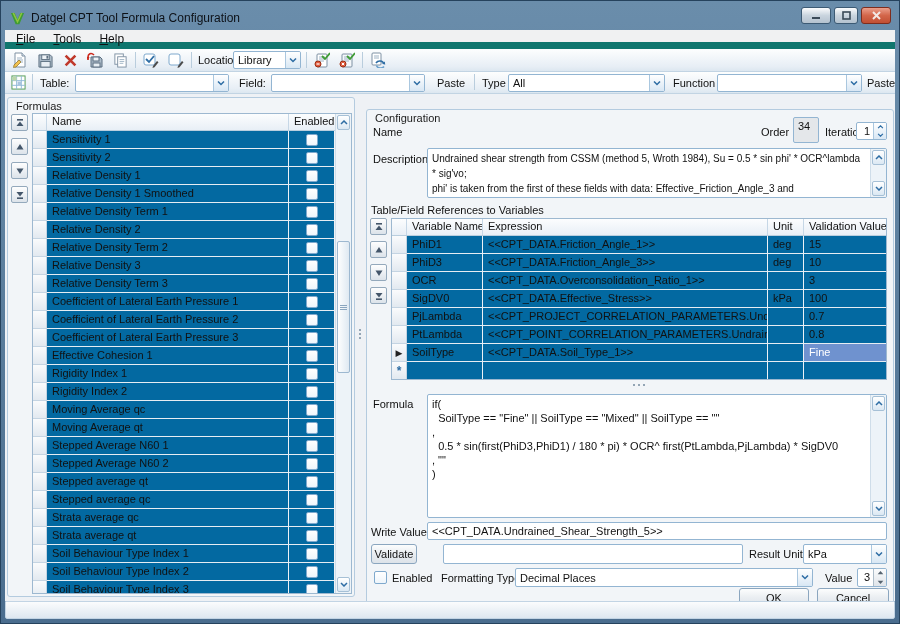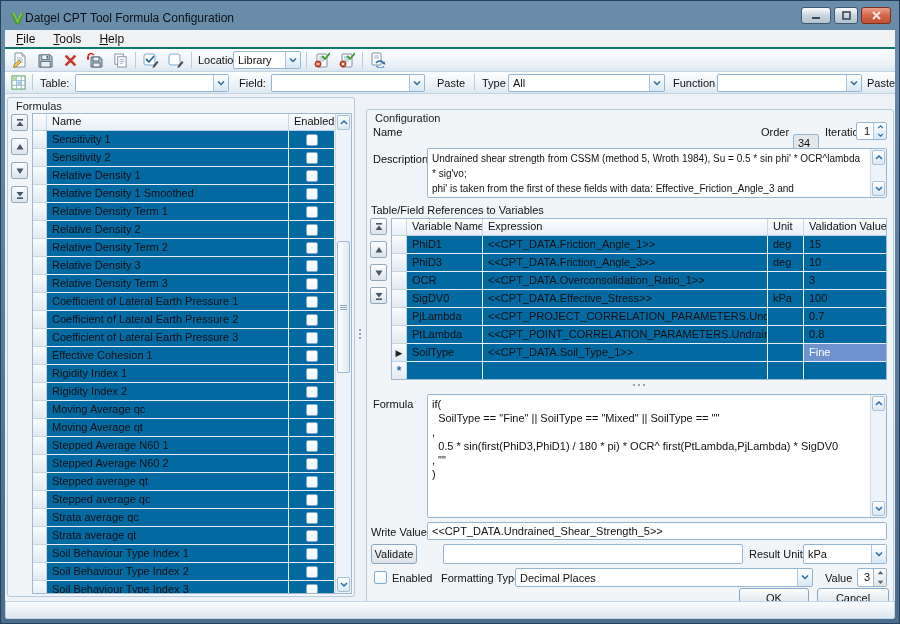--- a/index.html
+++ b/index.html
@@ -5,34 +5,34 @@
   * { box-sizing: border-box; margin:0; padding:0; }
   html,body { width:900px; height:624px; font-family:"Liberation Sans", sans-serif; }
   body { background:#888; }
 
   .win { position:relative; width:900px; height:624px;
          background:linear-gradient(#6a8dab,#4a6d8e);
          border:1px solid #25425d; overflow:hidden; }
 
   
   .titlebar { position:absolute; left:1px; top:1px; right:1px; height:32px;
-              display:flex; align-items:center; padding-left:8px; }
+              display:flex; align-items:center; padding-left:8px; gap:6px; }
   .title-text { font-size:12px; color:#0d1117; }
   .win-btns { position:absolute; right:7px; top:5px; display:flex; gap:3px; }
   .win-btn { width:30px; height:17px; border:1px solid #3c5a74; border-radius:3px;
              background:linear-gradient(#fbfcfd,#c9d4de 50%,#b4c2cf);
              display:flex; align-items:center; justify-content:center; }
   .win-btn.max { width:24px; }
   .win-btn.close { width:30px; border-color:#7e2d1e;
              background:linear-gradient(#eb9f8b,#d3664a 50%,#c14f33); }
 
   
   .client { position:absolute; left:4px; top:29px; right:4px; bottom:22px;
             background:#eef1f5; overflow:hidden; }
-  .menubar { height:19px; background:#f0f1f2; border-bottom:2px solid #0f766e;
+  .menubar { height:19px; background:#f0f1f2; border-bottom:7px solid #0f766e;
              display:flex; align-items:stretch; padding-left:2px; }
   .menu-item { font-size:12px; padding:2px 9px 0 9px; color:#111; }
   .tb { position:relative; height:23px;
         background:linear-gradient(#fdfefe,#e7eef5 80%,#dce7f0);
         border-bottom:1px solid #c2d4e3; }
   .tb2 { height:22px; }
   .tbtn { position:absolute; top:1px; width:22px; height:20px; border-radius:2px;
           display:flex; align-items:center; justify-content:center; }
   .tsep { position:absolute; top:3px; width:1px; height:16px; background:#b9cddd; }
   .tlabel { position:absolute; font-size:11px; color:#111; }
@@ -569,21 +569,21 @@
             <div class="dot"></div>
             <div class="dot"></div>
           </div>
       </div>
 
       <div class="group grp-config">
         <span class="group-caption">Configuration</span>
 
         <span class="fldlabel" style="left:6px; top:16px">Name</span>
         <span class="fldlabel" style="left:394px; top:16px">Order</span>
-        <div class="textbox ro" style="left:426px; top:24px; width:26px; height:18px">34</div>
+        <div class="textbox ro" style="left:426px; top:7px; width:26px; height:26px">34</div>
         <span class="fldlabel" style="left:458px; top:16px">Iteration</span>
         <div class="spinner" style="right:6px; top:12px; width:31px; height:18px">
           <span class="spin-val">1</span>
           <span class="spin-btns">
             <svg width="7" height="4" viewBox="0 0 8 5">
                 <path d="M1 4 L4 1 L7 4" stroke="#2e6da4" stroke-width="1.5" fill="none"></path>
               </svg>
             <svg width="7" height="4" viewBox="0 0 8 5">
                 <path d="M1 1 L4 4 L7 1" stroke="#2e6da4" stroke-width="1.5" fill="none"></path>
               </svg>

